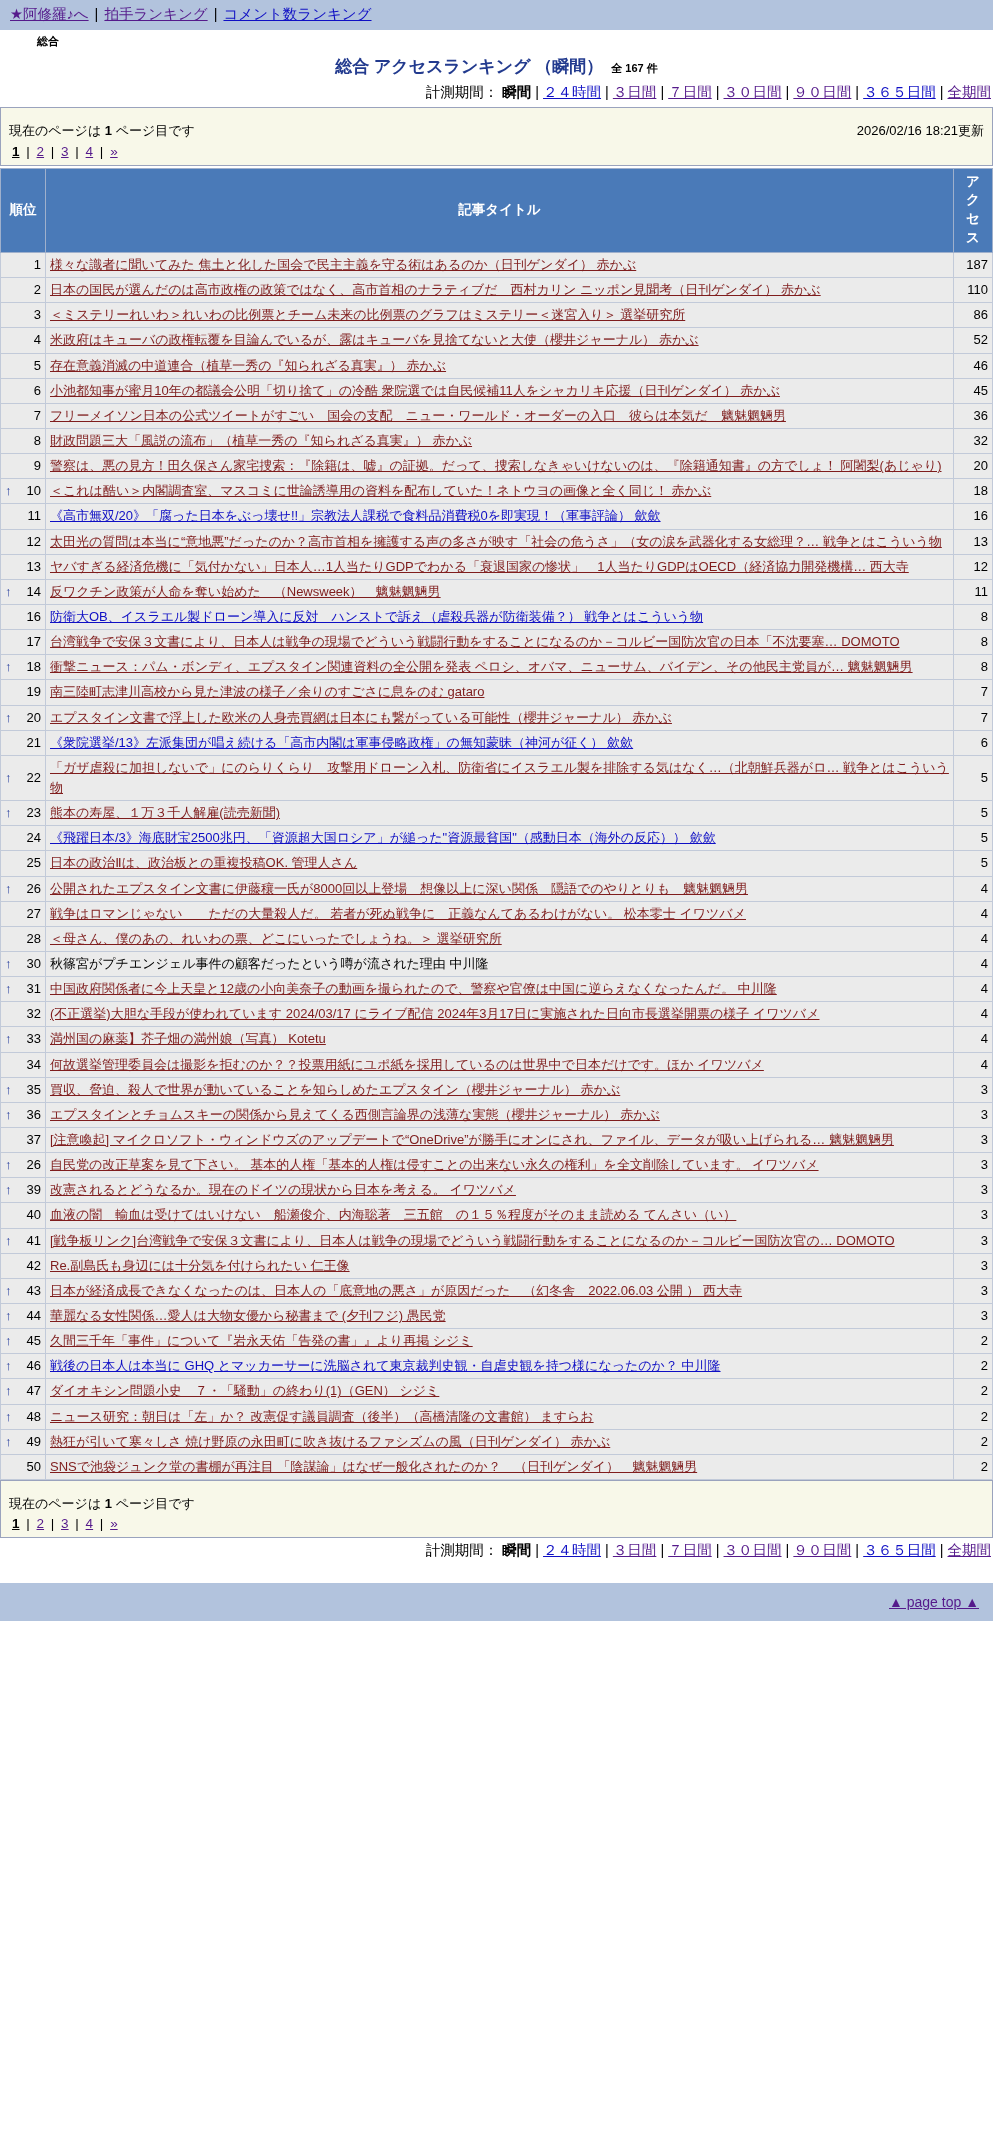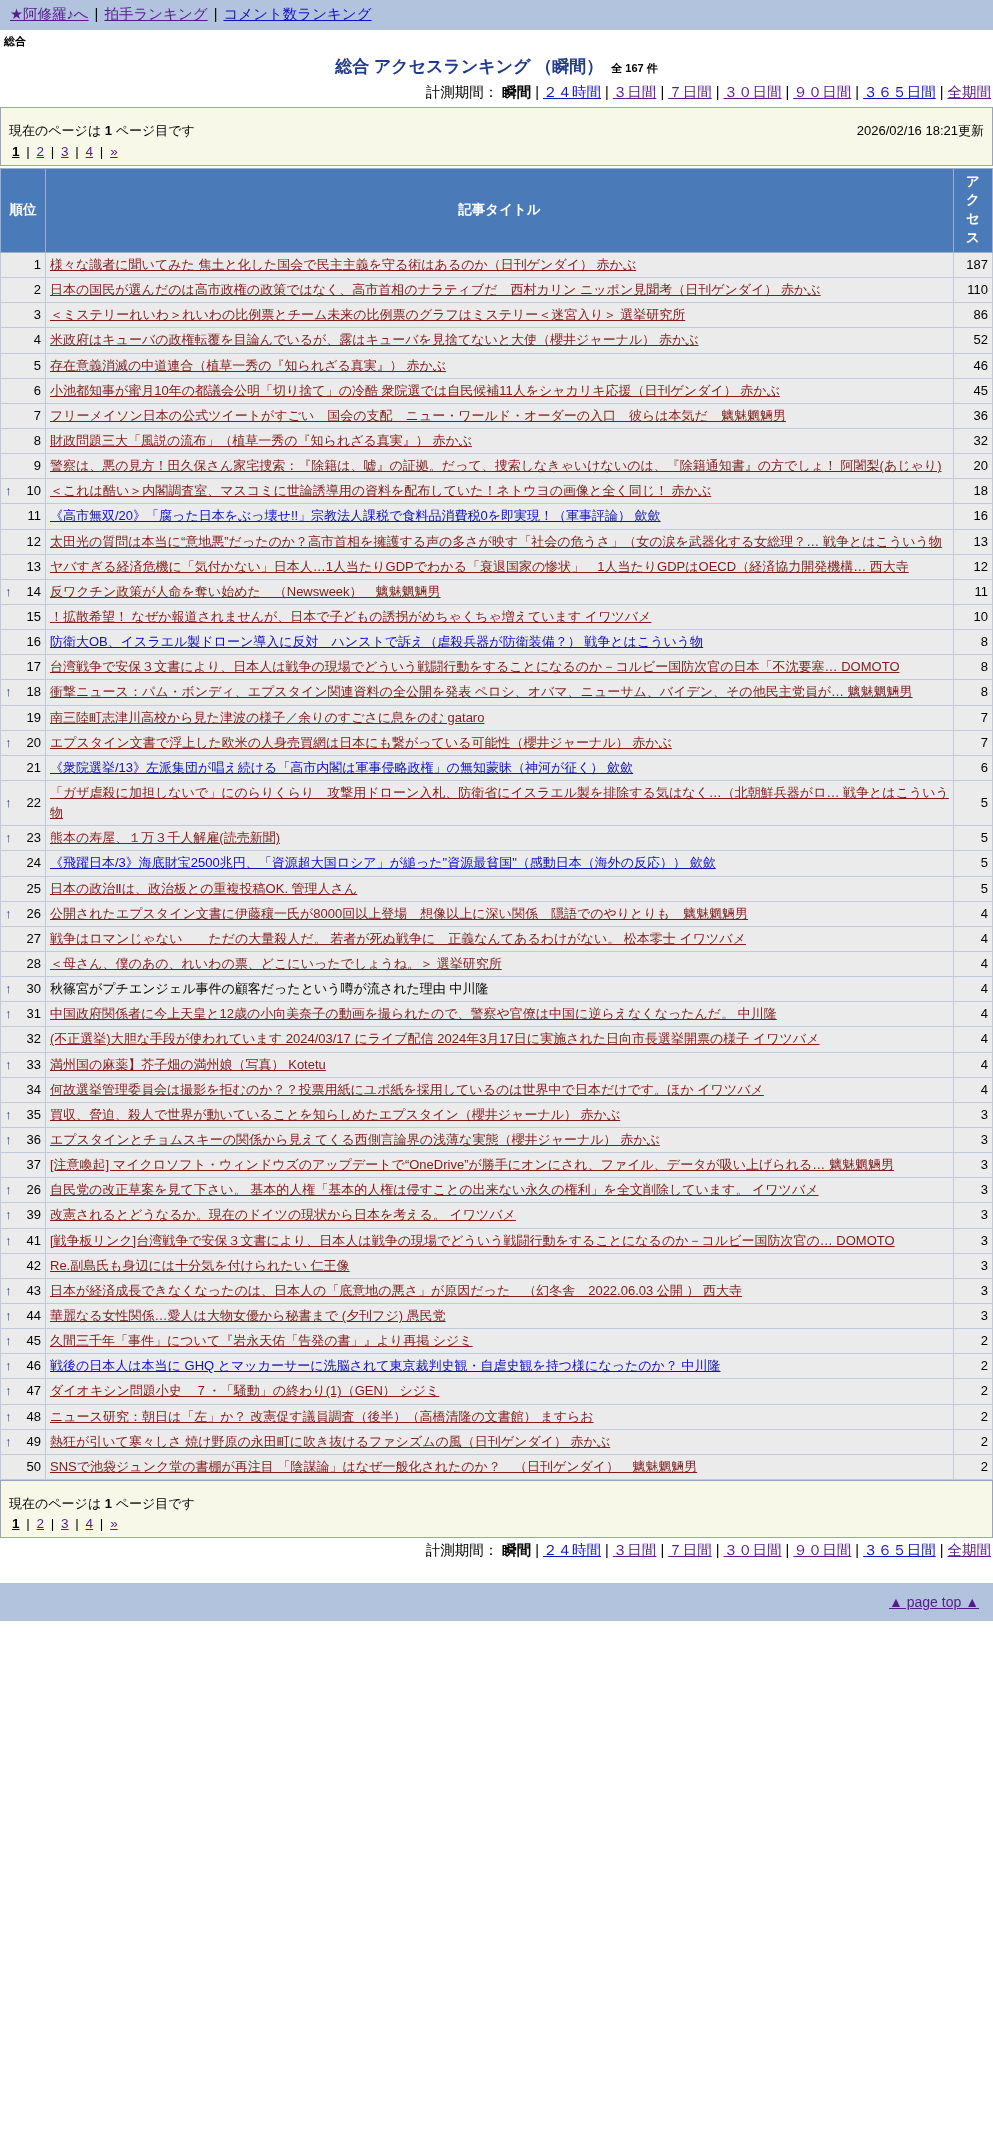--- a/index.html
+++ b/index.html
@@ -5,21 +5,21 @@
   html,body{margin:0;padding:0;background:#fff;color:#000;
     font-family:"Liberation Sans","DejaVu Sans",sans-serif;font-size:13px;}
   a{text-decoration:underline;cursor:pointer;}
   .lk-purple{color:#551a8b;}
   .lk-blue{color:#0f0fc4;}
   .sep{color:#000;}
 
   .topbar{background:#b2c3dd;padding:5px 8px 6px;font-size:14.5px;}
   .topbar a{margin:0 2px;}
 
-  .board-label{font-size:11px;font-weight:bold;padding:4px 4px 0;}
+  .board-label{font-size:11px;font-weight:bold;padding:4px 4px 0;margin-left:33px;}
 
   .page-title{text-align:center;font-weight:bold;font-size:17px;color:#223a8e;
     padding:6px 0 2px;}
   .page-title .total{font-size:11px;color:#000;font-weight:bold;margin-left:8px;}
 
   .period-nav{text-align:right;font-size:14.5px;padding:3px 2px 5px;}
   .period-nav .cur{font-weight:bold;color:#000;}
 
   .info-box{border:1px solid #9aa3bd;background:#f8f8e9;padding:13px 8px 4px;}
   .info-row{display:flex;justify-content:space-between;line-height:1.5;}
@@ -153,25 +153,20 @@
     <td class="c-title"><a class="t-purple">ヤバすぎる経済危機に「気付かない」日本人…1人当たりGDPでわかる「衰退国家の惨状」　1人当たりGDPはOECD（経済協力開発機構… 西大寺</a></td>
     <td class="c-access"><span>12</span></td>
   </tr>
 
   <tr>
     <td class="c-rank"><span class="up">↑</span><span>14</span></td>
     <td class="c-title"><a class="t-purple">反ワクチン政策が人命を奪い始めた　（Newsweek）　魑魅魍魎男</a></td>
     <td class="c-access"><span>11</span></td>
   </tr>
 
-  <tr>
-    <td class="c-rank"><span class="up"></span><span>15</span></td>
-    <td class="c-title"><a class="t-purple">！拡散希望！ なぜか報道されませんが、日本で子どもの誘拐がめちゃくちゃ増えています イワツバメ</a></td>
-    <td class="c-access"><span>10</span></td>
-  </tr>
 
   <tr>
     <td class="c-rank"><span class="up"></span><span>16</span></td>
     <td class="c-title"><a class="t-blue">防衛大OB、イスラエル製ドローン導入に反対　ハンストで訴え（虐殺兵器が防衛装備？） 戦争とはこういう物</a></td>
     <td class="c-access"><span>8</span></td>
   </tr>
 
   <tr>
     <td class="c-rank"><span class="up"></span><span>17</span></td>
     <td class="c-title"><a class="t-purple">台湾戦争で安保３文書により、日本人は戦争の現場でどういう戦闘行動をすることになるのか－コルビー国防次官の日本「不沈要塞… DOMOTO</a></td>
@@ -298,20 +293,25 @@
     <td class="c-title"><a class="t-purple">自民党の改正草案を見て下さい。 基本的人権「基本的人権は侵すことの出来ない永久の権利」を全文削除しています。 イワツバメ</a></td>
     <td class="c-access"><span>3</span></td>
   </tr>
 
   <tr>
     <td class="c-rank"><span class="up">↑</span><span>39</span></td>
     <td class="c-title"><a class="t-purple">改憲されるとどうなるか。現在のドイツの現状から日本を考える。 イワツバメ</a></td>
     <td class="c-access"><span>3</span></td>
   </tr>
 
+  <tr>
+    <td class="c-rank"><span class="up"></span><span>40</span></td>
+    <td class="c-title"><a class="t-purple">血液の闇　輸血は受けてはいけない　船瀬俊介、内海聡著　三五館　の１５％程度がそのまま読める てんさい（い）</a></td>
+    <td class="c-access"><span>3</span></td>
+  </tr>
 
   <tr>
     <td class="c-rank"><span class="up">↑</span><span>41</span></td>
     <td class="c-title"><a class="t-purple">[戦争板リンク]台湾戦争で安保３文書により、日本人は戦争の現場でどういう戦闘行動をすることになるのか－コルビー国防次官の… DOMOTO</a></td>
     <td class="c-access"><span>3</span></td>
   </tr>
 
   <tr>
     <td class="c-rank"><span class="up"></span><span>42</span></td>
     <td class="c-title"><a class="t-purple">Re.副島氏も身辺には十分気を付けられたい 仁王像</a></td>

